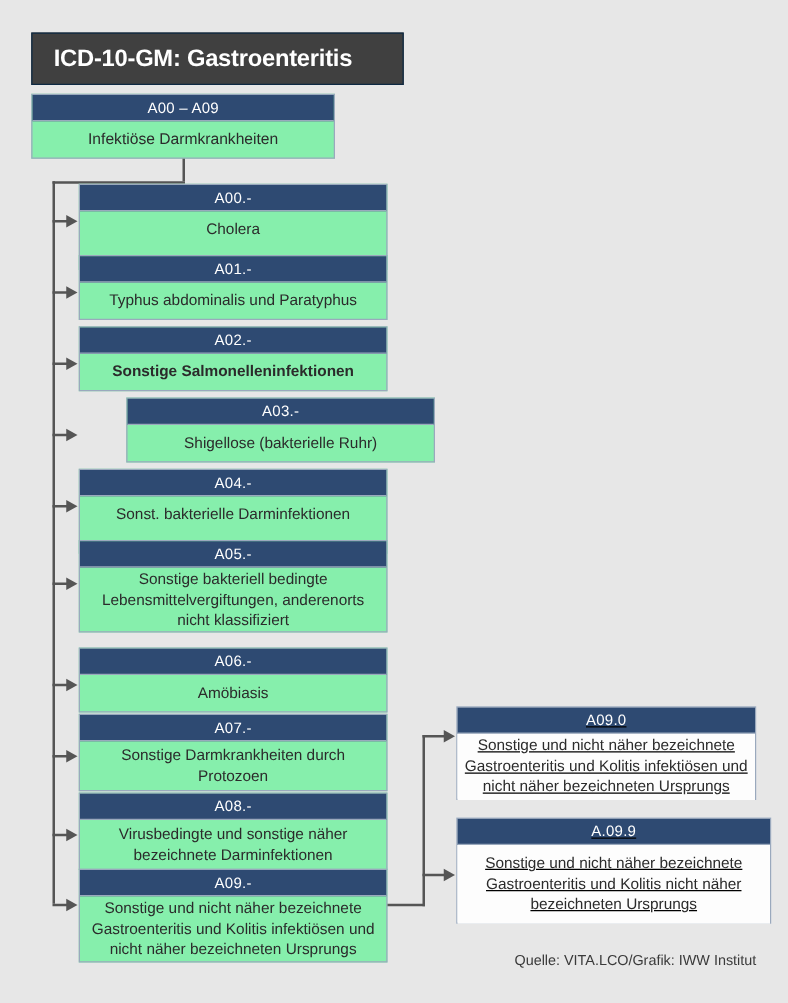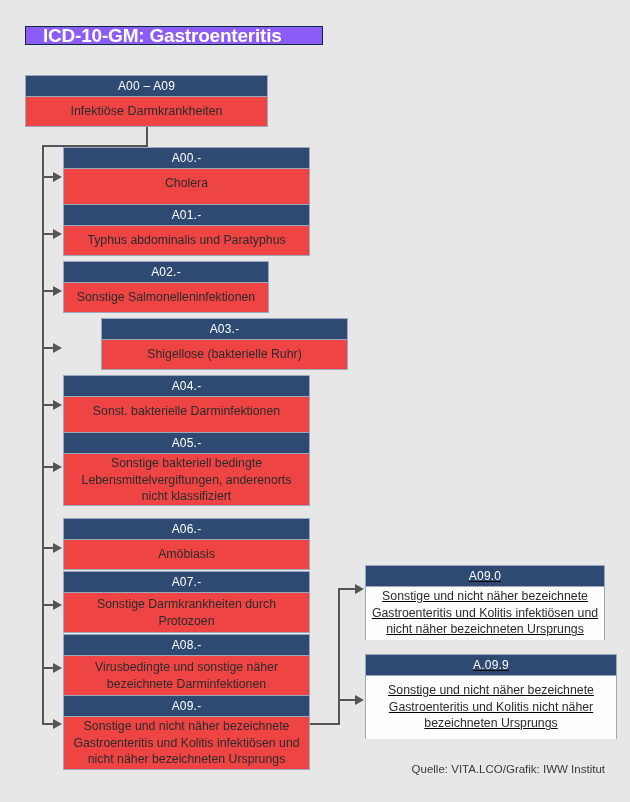--- a/index.html
+++ b/index.html
@@ -20,42 +20,42 @@
     width: 630px;
     height: 802px;
   }
 
   
   .title-bar {
     position: absolute;
     left: 25px;
     top: 26px;
     width: 298px;
-    height: 19px;
-    background: #8b5cf6;
+    height: 42px;
+    background: #404040;
     border: 1px solid #0d2942;
     box-sizing: border-box;
     display: flex;
     align-items: center;
   }
   .title-bar .title-text {
     color: #ffffff;
     font-size: 19px;
     font-weight: bold;
     letter-spacing: -0.2px;
     padding-left: 17px;
     line-height: 1;
   }
 
   
   .node {
     position: absolute;
     box-sizing: border-box;
     border: 1px solid #9aa9bd;
-    background: #ef4444;
+    background: #86efac;
   }
   .node .node-head {
     background: #2e4a72;
     border-bottom: 1px solid #9aa9bd;
     color: #ffffff;
     font-size: 12px;
     text-align: center;
     height: 21px;
     line-height: 21px;
     box-sizing: border-box;
@@ -134,23 +134,23 @@
 
   <div class="line h" style="left:42px; top:233px; width:14px;"></div>
   <div class="arrow" style="left:53px; top:229px;"></div>
   <div class="node" style="left:63px; top:204px; width:247px; height:52px;">
     <div class="node-head">A01.-</div>
     <div class="node-body" style="height:30px;">Typhus abdominalis und Paratyphus</div>
   </div>
 
   <div class="line h" style="left:42px; top:290px; width:14px;"></div>
   <div class="arrow" style="left:53px; top:286px;"></div>
-  <div class="node" style="left:63px; top:261px; width:206px; height:52px;">
+  <div class="node" style="left:63px; top:261px; width:247px; height:52px;">
     <div class="node-head">A02.-</div>
-    <div class="node-body" style="height:30px;">Sonstige Salmonelleninfektionen</div>
+    <div class="node-body" style="height:30px;font-weight:bold;">Sonstige Salmonelleninfektionen</div>
   </div>
 
   <div class="line h" style="left:42px; top:347px; width:14px;"></div>
   <div class="arrow" style="left:53px; top:343px;"></div>
   <div class="node" style="left:63px; top:318px; width:247px; height:52px;margin-left:38px;">
     <div class="node-head">A03.-</div>
     <div class="node-body" style="height:30px;">Shigellose (bakterielle Ruhr)</div>
   </div>
 
   <div class="line h" style="left:42px; top:404px; width:14px;"></div>

